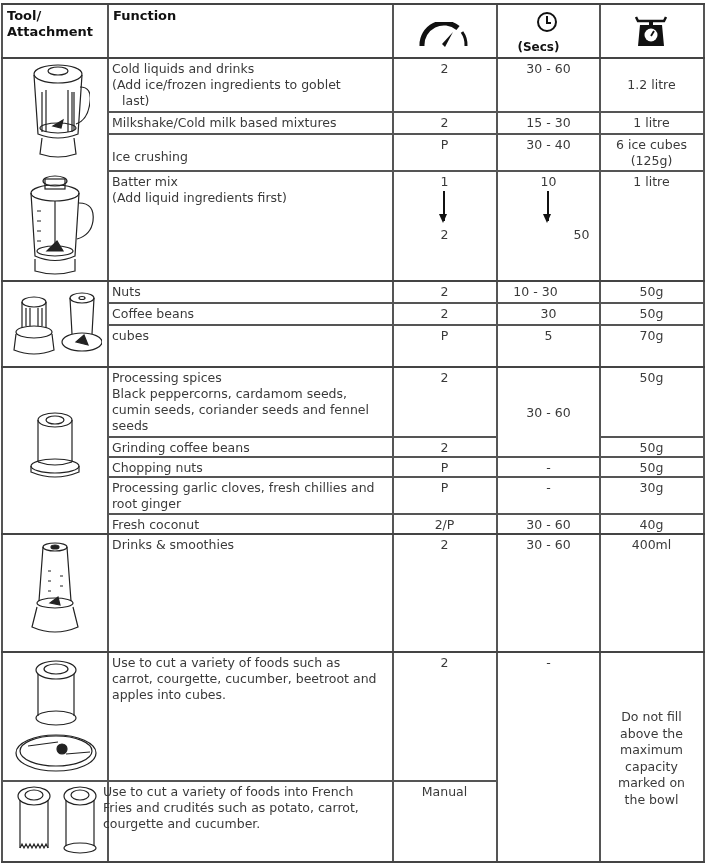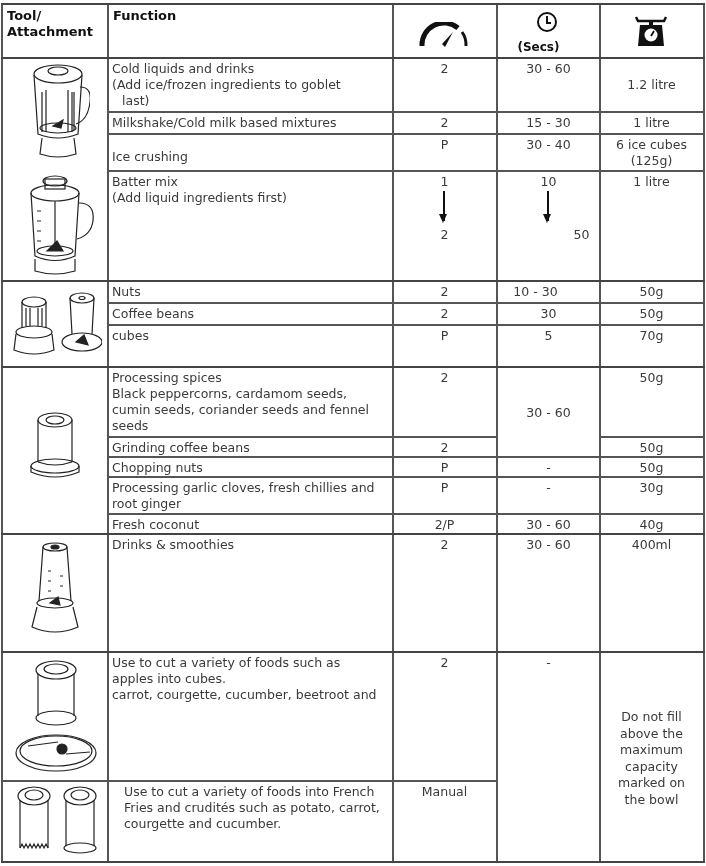--- a/index.html
+++ b/index.html
@@ -252,35 +252,35 @@
   <div class="cell c" style="left:497px;top:515px;width:103px;">30 - 60</div>
   <div class="cell c" style="left:600px;top:515px;width:103px;">40g</div>
 
   <div class="cell" style="left:108px;top:535px;width:284px;">Drinks &amp; smoothies</div>
   <div class="cell c" style="left:393px;top:535px;width:103px;">2</div>
   <div class="cell c" style="left:497px;top:535px;width:103px;">30 - 60</div>
   <div class="cell c" style="left:600px;top:535px;width:103px;">400ml</div>
 
   <div class="cell" style="left:108px;top:653px;width:284px;">
     <div>Use to cut a variety of foods such as</div>
+    <div>carrot, courgette, cucumber, beetroot and</div>
     <div>apples into cubes.</div>
-    <div>carrot, courgette, cucumber, beetroot and</div>
   </div>
   <div class="cell c" style="left:393px;top:653px;width:103px;">2</div>
   <div class="cell c" style="left:497px;top:653px;width:103px;">-</div>
 
   <div class="cell c" style="left:600px;top:707px;width:103px;line-height:16.5px;">
     <div>Do not fill</div>
     <div>above the</div>
     <div>maximum</div>
     <div>capacity</div>
     <div>marked on</div>
     <div>the bowl</div>
   </div>
 
-  <div class="cell" style="left:120px;top:782px;width:284px;">
+  <div class="cell" style="left:99px;top:782px;width:284px;">
     <div>Use to cut a variety of foods into French</div>
     <div>Fries and crudités such as potato, carrot,</div>
     <div>courgette and cucumber.</div>
   </div>
   <div class="cell c" style="left:393px;top:782px;width:103px;">Manual</div>
 
 </div>
 
 </body></html>

